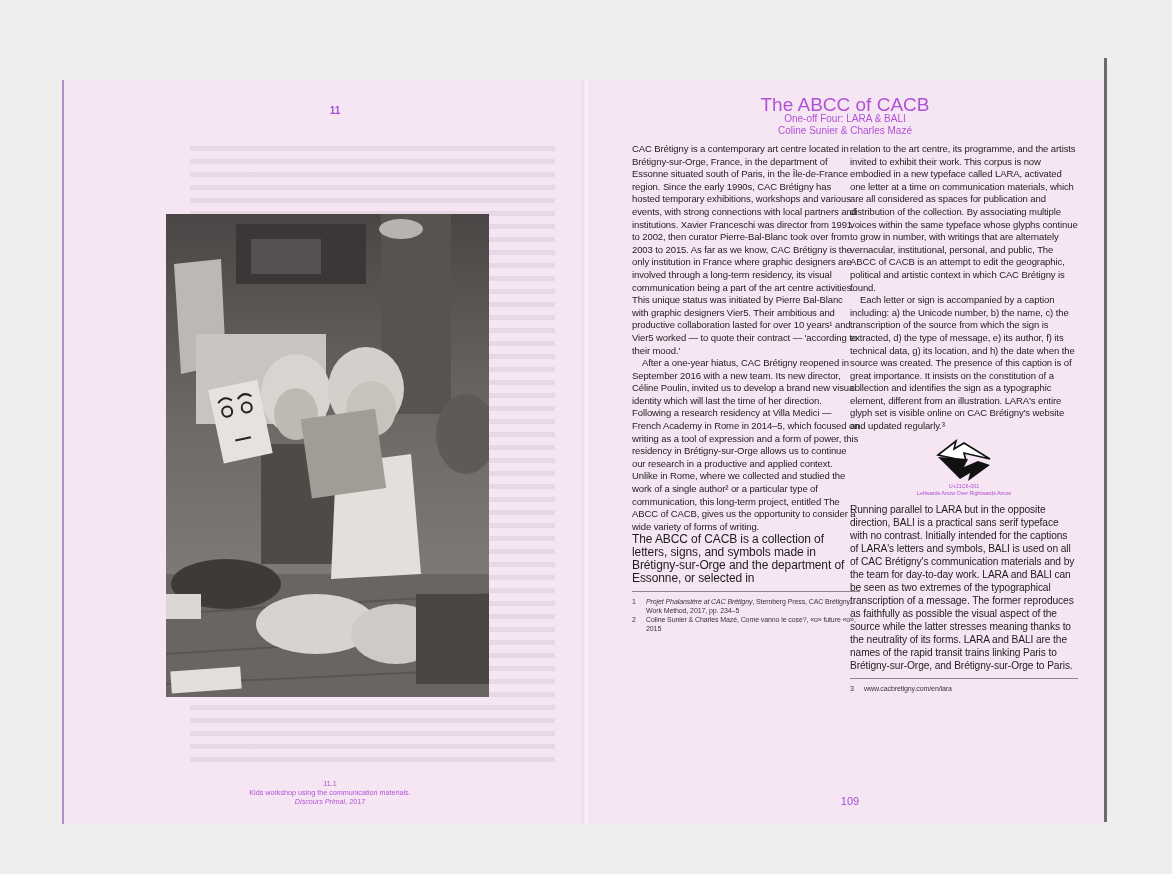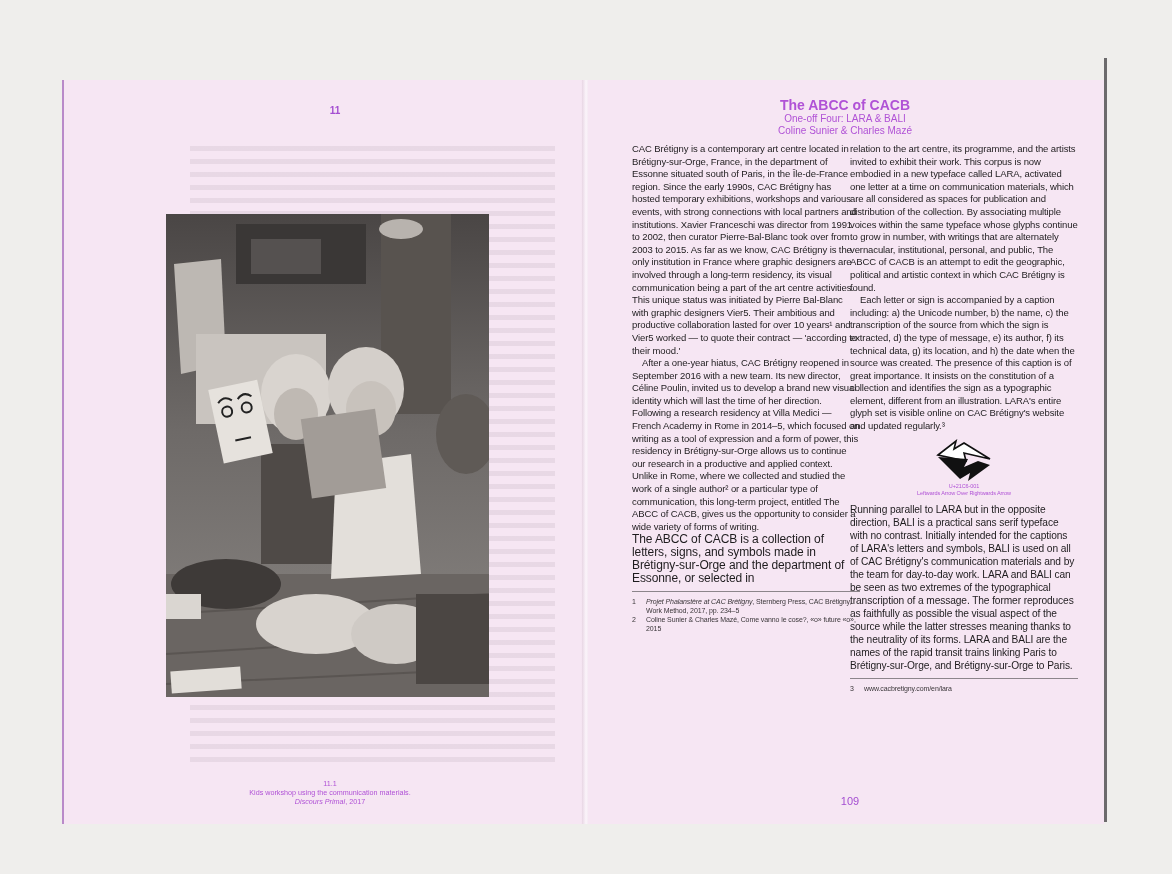--- a/index.html
+++ b/index.html
@@ -52,21 +52,21 @@
   .caption-left {
     position: absolute; left: 160px; top: 763px; width: 340px; text-align: center;
     color: #b052d6; font-size: 7.2px; line-height: 9px;
   }
   .caption-left .it { font-style: italic; }
 
   .header-right {
     position: absolute; left: 720px; top: 81px; width: 250px; text-align: center;
     color: #b052d6;
   }
-  .header-right .title { font-size: 14px; font-weight: bold; line-height: 16px; }
+  .header-right .title { font-size: 19px; font-weight: normal; line-height: 16px; }
   .header-right .sub { font-size: 10px; line-height: 11.5px; }
 
   .col {
     position: absolute; top: 127px; width: 228px;
     color: #1e1c1e; font-size: 9.5px; line-height: 12.6px;
     letter-spacing: -0.1px;
   }
   .col p { margin: 0; }
   .col p.indent { text-indent: 10px; }
   .col-a { left: 617px; margin-left: 15px; }

